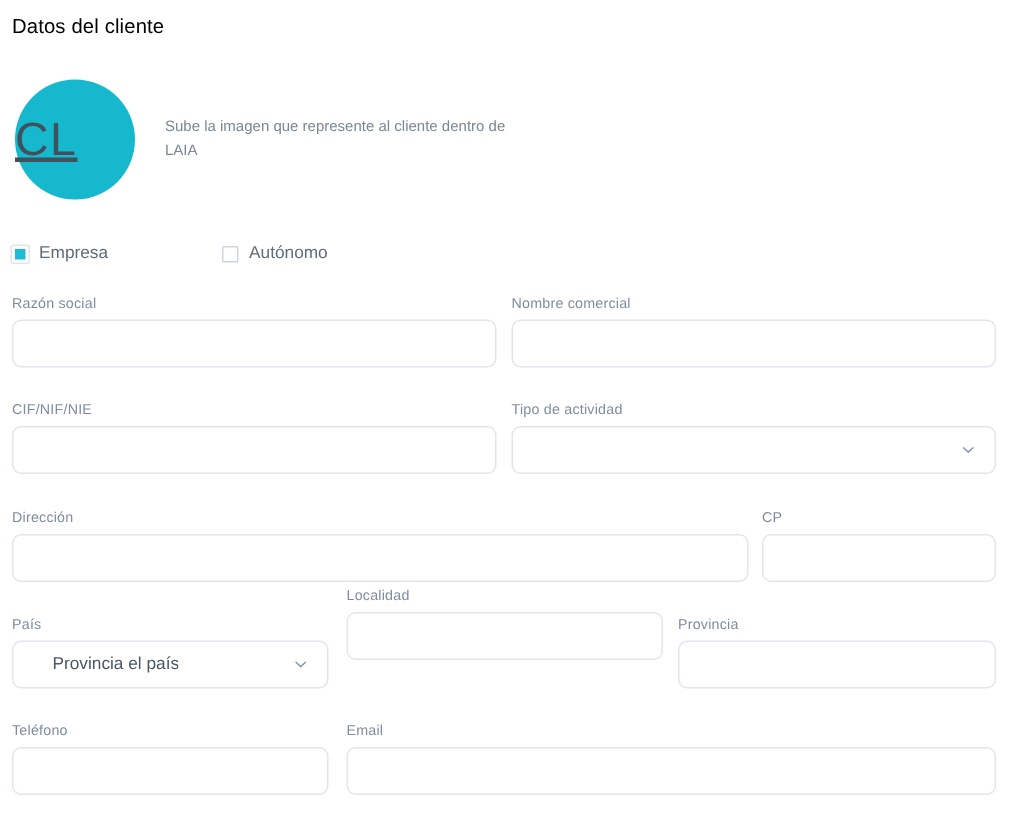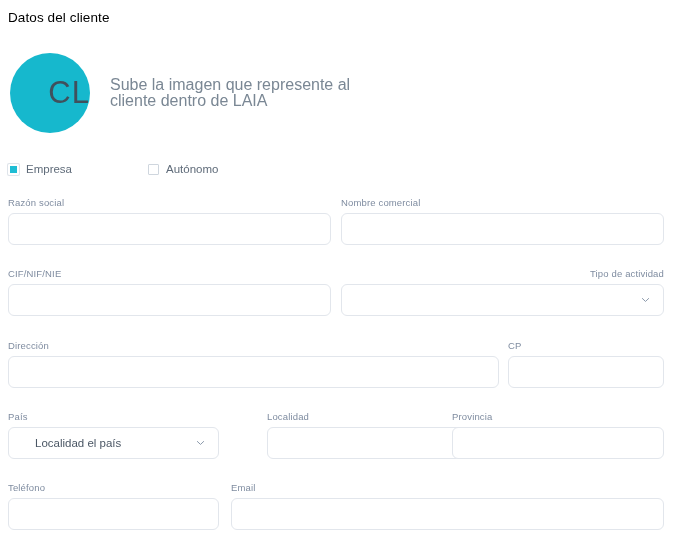--- a/index.html
+++ b/index.html
@@ -36,33 +36,34 @@
   .avatar {
     position: absolute;
     left: 10px;
     top: 0;
     width: 80px;
     height: 80px;
     border-radius: 50%;
     background: #16b8cd;
     display: flex;
     align-items: center;
-    justify-content: flex-end;
+    justify-content: flex-start;
     color: #40505c;
     font-size: 31px;
     letter-spacing: 1px;
     font-weight: 400;
     cursor: pointer;
+    text-decoration: underline;
   }
   .avatar-help {
     position: absolute;
     left: 110px;
     top: 24px;
     width: 250px;
-    font-size: 16px;
+    font-size: 10px;
     line-height: 16px;
     color: #7a8794;
   }
 
   
   .type-row {
     position: absolute;
     left: 8px;
     top: 163px;
     display: flex;
@@ -154,25 +155,25 @@
     width: 9px;
     height: 9px;
     pointer-events: none;
   }
   .chevron svg { display: block; }
 
   
   #f-razon     { left: 8px;   top: 197px; width: 323px; }
   #f-nombre    { left: 341px; top: 197px; width: 323px; }
   #f-cif       { left: 8px;   top: 268px; width: 323px; }
-  #f-tipo      { left: 341px; top: 268px; width: 323px; text-align: right; }
+  #f-tipo      { left: 341px; top: 268px; width: 323px; }
   #f-direccion { left: 8px;   top: 340px; width: 491px; }
   #f-cp        { left: 508px; top: 340px; width: 156px; }
   #f-pais      { left: 8px;   top: 411px; width: 211px; }
-  #f-localidad { left: 231px; top: 411px; width: 211px; margin-left: 36px; }
+  #f-localidad { left: 231px; top: 392px; width: 211px; }
   #f-provincia { left: 452px; top: 411px; width: 212px; }
   #f-telefono  { left: 8px;   top: 482px; width: 211px; }
   #f-email     { left: 231px; top: 482px; width: 433px; }
 </style>
 </head>
 <body>
 
 <div class="page-title">Datos del cliente</div>
 
 <div class="avatar-block">
@@ -226,21 +227,21 @@
 </div>
 
 <div class="field" id="f-cp">
   <span class="field-label">CP</span>
   <input class="input-box" type="text" value="" style="">
 </div>
 
 <div class="field" id="f-pais">
   <span class="field-label">País</span>
   <div class="select-box">
-    <span class="select-value">Localidad el país</span>
+    <span class="select-value">Provincia el país</span>
     <span class="chevron">
       <svg viewBox="0 0 10 10" width="9" height="9">
           <path d="M1.5 3.3 L5 6.6 L8.5 3.3" fill="none" stroke="#8b99ab" stroke-width="1.1" stroke-linecap="round" stroke-linejoin="round"></path>
         </svg>
     </span>
   </div>
 </div>
 
 <div class="field" id="f-localidad">
   <span class="field-label">Localidad</span>

